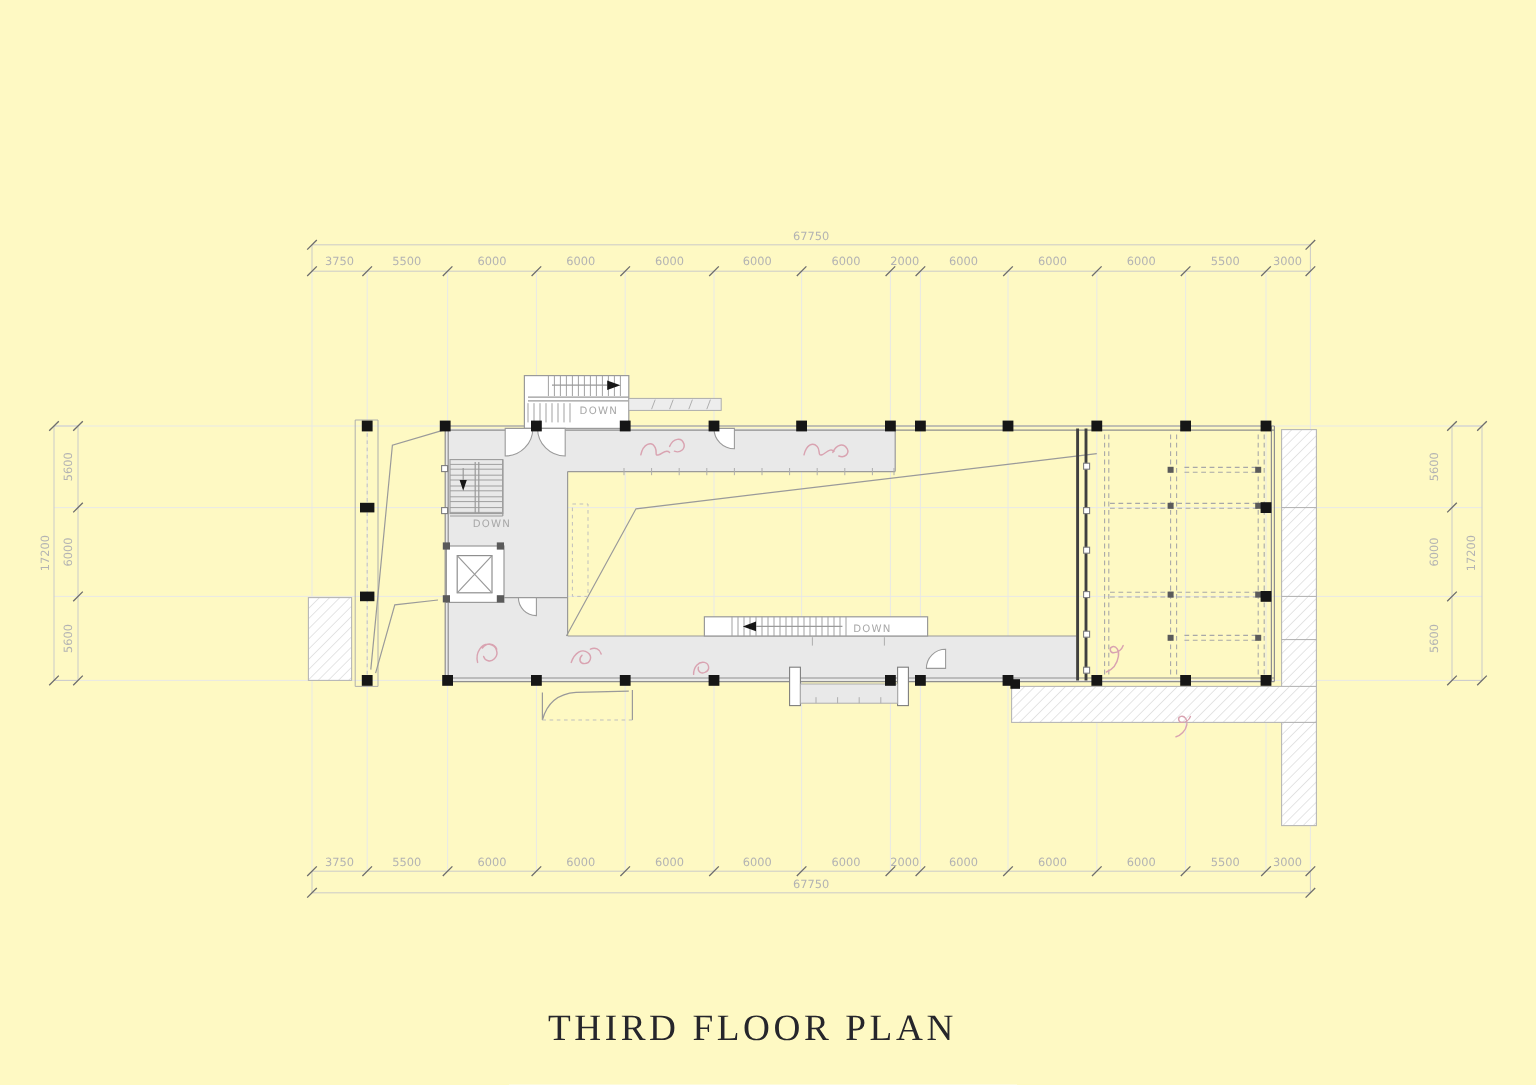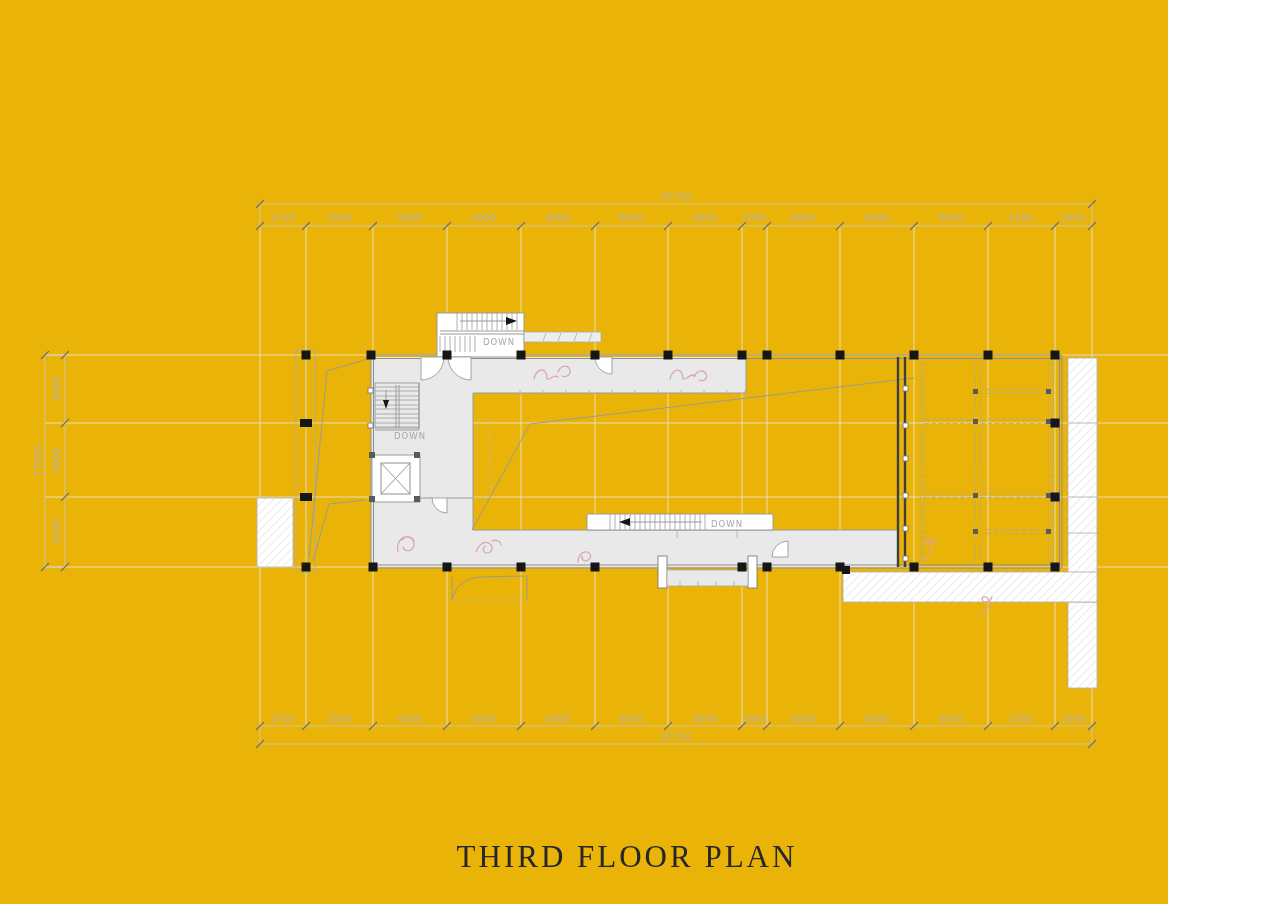--- a/index.html
+++ b/index.html
@@ -1,16 +1,16 @@
 <!DOCTYPE html>
 <html><head>
 <meta charset="utf-8">
 <style>
   html,body{margin:0;padding:0;background:#ffffff;}
-  .page{position:relative;width:1168px;height:904px;background:#eab308;overflow:hidden;}
+  .page{position:relative;width:1280px;height:904px;background:#fef9c3;overflow:hidden;}
   svg{position:absolute;left:0;top:0;}
   .grid{stroke:#e8e8e8;stroke-width:.8;fill:none}
   .dimline{stroke:#c9c9c9;stroke-width:.8;fill:none}
   .tick{stroke:#6e6e6e;stroke-width:1.1;fill:none}
   .dimtext{font:9.5px "DejaVu Sans",sans-serif;fill:#b3b3b3}
   .downtext{font:8.5px "DejaVu Sans",sans-serif;fill:#a8a8a8;letter-spacing:1px}
   .slab{fill:#e9e9e9;stroke:none}
   .wall{stroke:#8f8f8f;stroke-width:1;fill:none}
   .edge{stroke:#9a9a9a;stroke-width:1;fill:none}
   .thin{stroke:#ababab;stroke-width:.8;fill:none}

